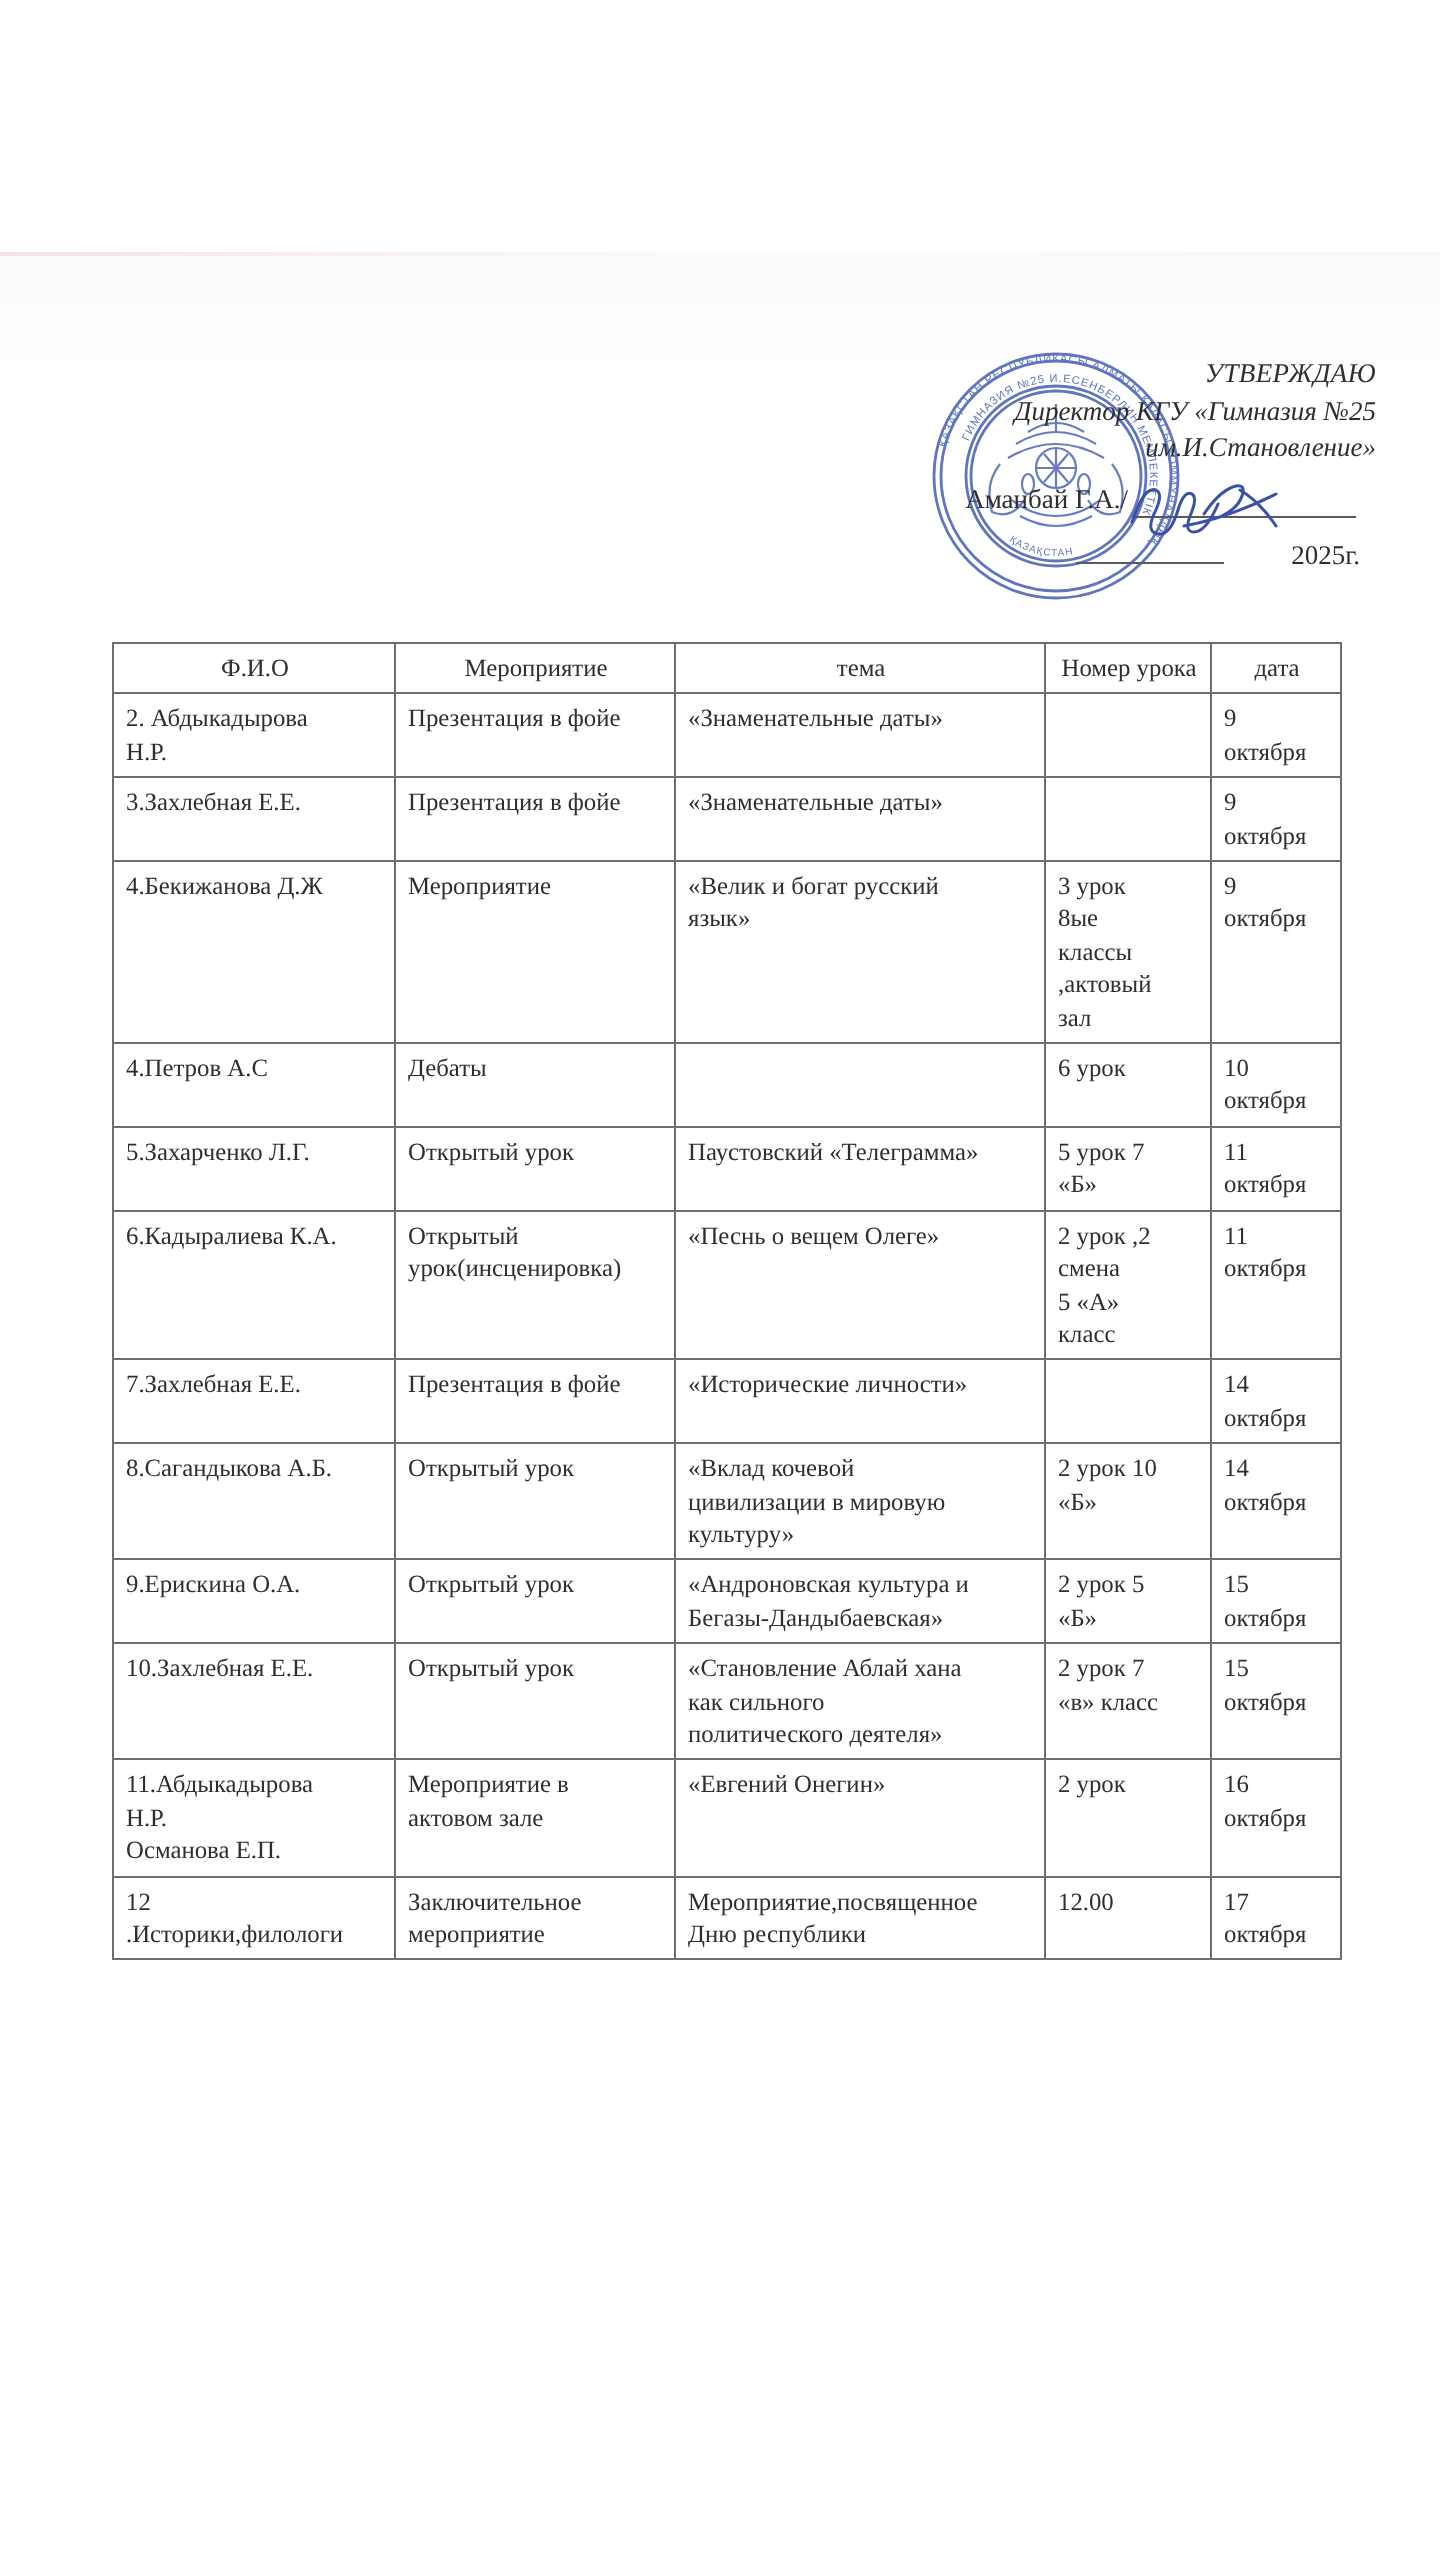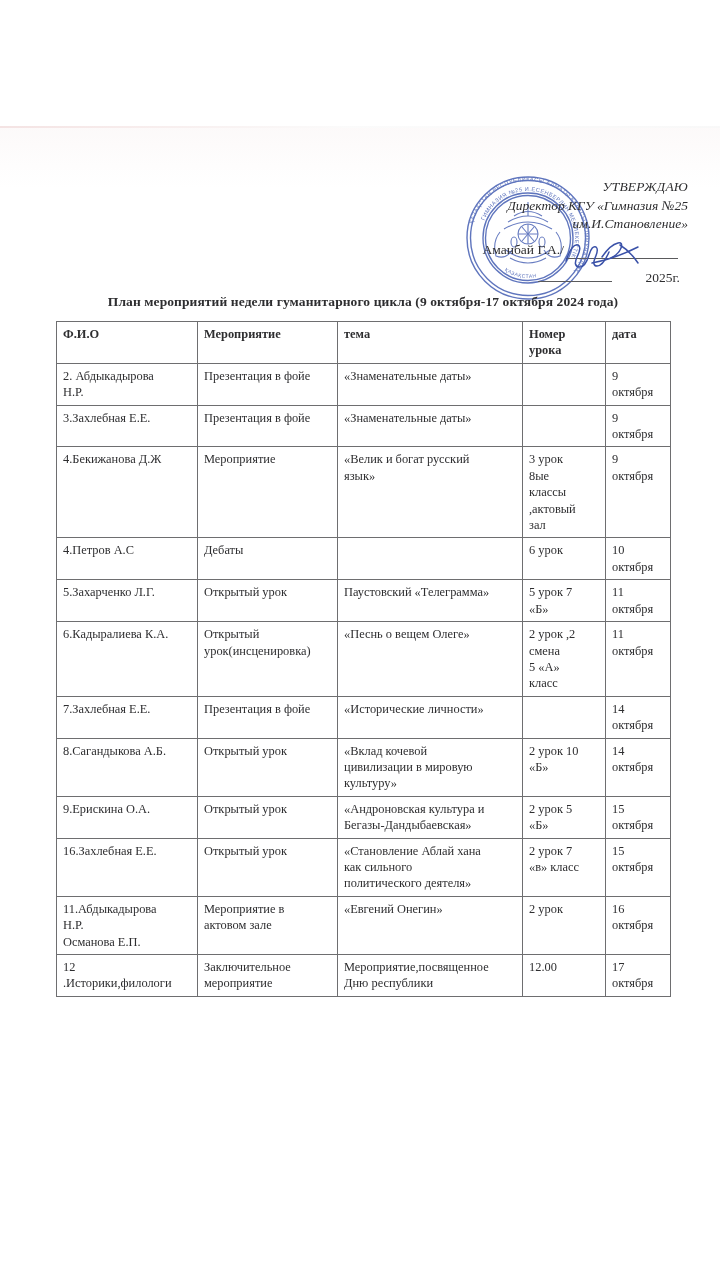--- a/index.html
+++ b/index.html
@@ -143,21 +143,22 @@
     z-index: 4;
   }
   .plan-table td, .plan-table th {
     border: 1px solid #6e6e70;
     vertical-align: top;
     padding: 4px 5px 4px 6px;
     text-align: left;
     font-weight: normal;
   }
   .plan-table thead th {
-    font-weight: bold;
+    font-weight: normal;
+    text-align: center;
   }
   .col-fio    { width: 141px; }
   .col-event  { width: 140px; }
   .col-theme  { width: 185px; }
   .col-lesson { width: 83px; }
   .col-date   { width: 65px; }
 
   .cell-line { display: block; }
 </style>
 </head>
@@ -226,21 +227,20 @@
           </g>
         </svg>
       </span>
 
       <span class="sign-rule-1"></span>
       <span class="sign-year">2025г.</span>
       <span class="sign-rule-2"></span>
     </div>
   </div>
 
-  <div class="doc-title">План мероприятий недели гуманитарного цикла (9 октября-17 октября 2024 года)</div>
 
   <table class="plan-table">
     <colgroup>
       <col class="col-fio">
         <col class="col-event">
         <col class="col-theme">
       <col class="col-lesson">
         <col class="col-date">
     </colgroup>
     <thead>
@@ -418,21 +418,21 @@
             <span class="cell-line">2 урок 5</span>
             <span class="cell-line">«Б»</span>
           </td>
           <td>
             <span class="cell-line">15</span>
             <span class="cell-line">октября</span>
           </td>
         </tr>
         <tr>
           <td>
-            <span class="cell-line">16.Захлебная Е.Е.</span>
+            <span class="cell-line">10.Захлебная Е.Е.</span>
           </td>
           <td>
             <span class="cell-line">Открытый урок</span>
           </td>
           <td>
             <span class="cell-line">«Становление Аблай хана</span>
             <span class="cell-line">как сильного</span>
             <span class="cell-line">политического деятеля»</span>
           </td>
           <td>

